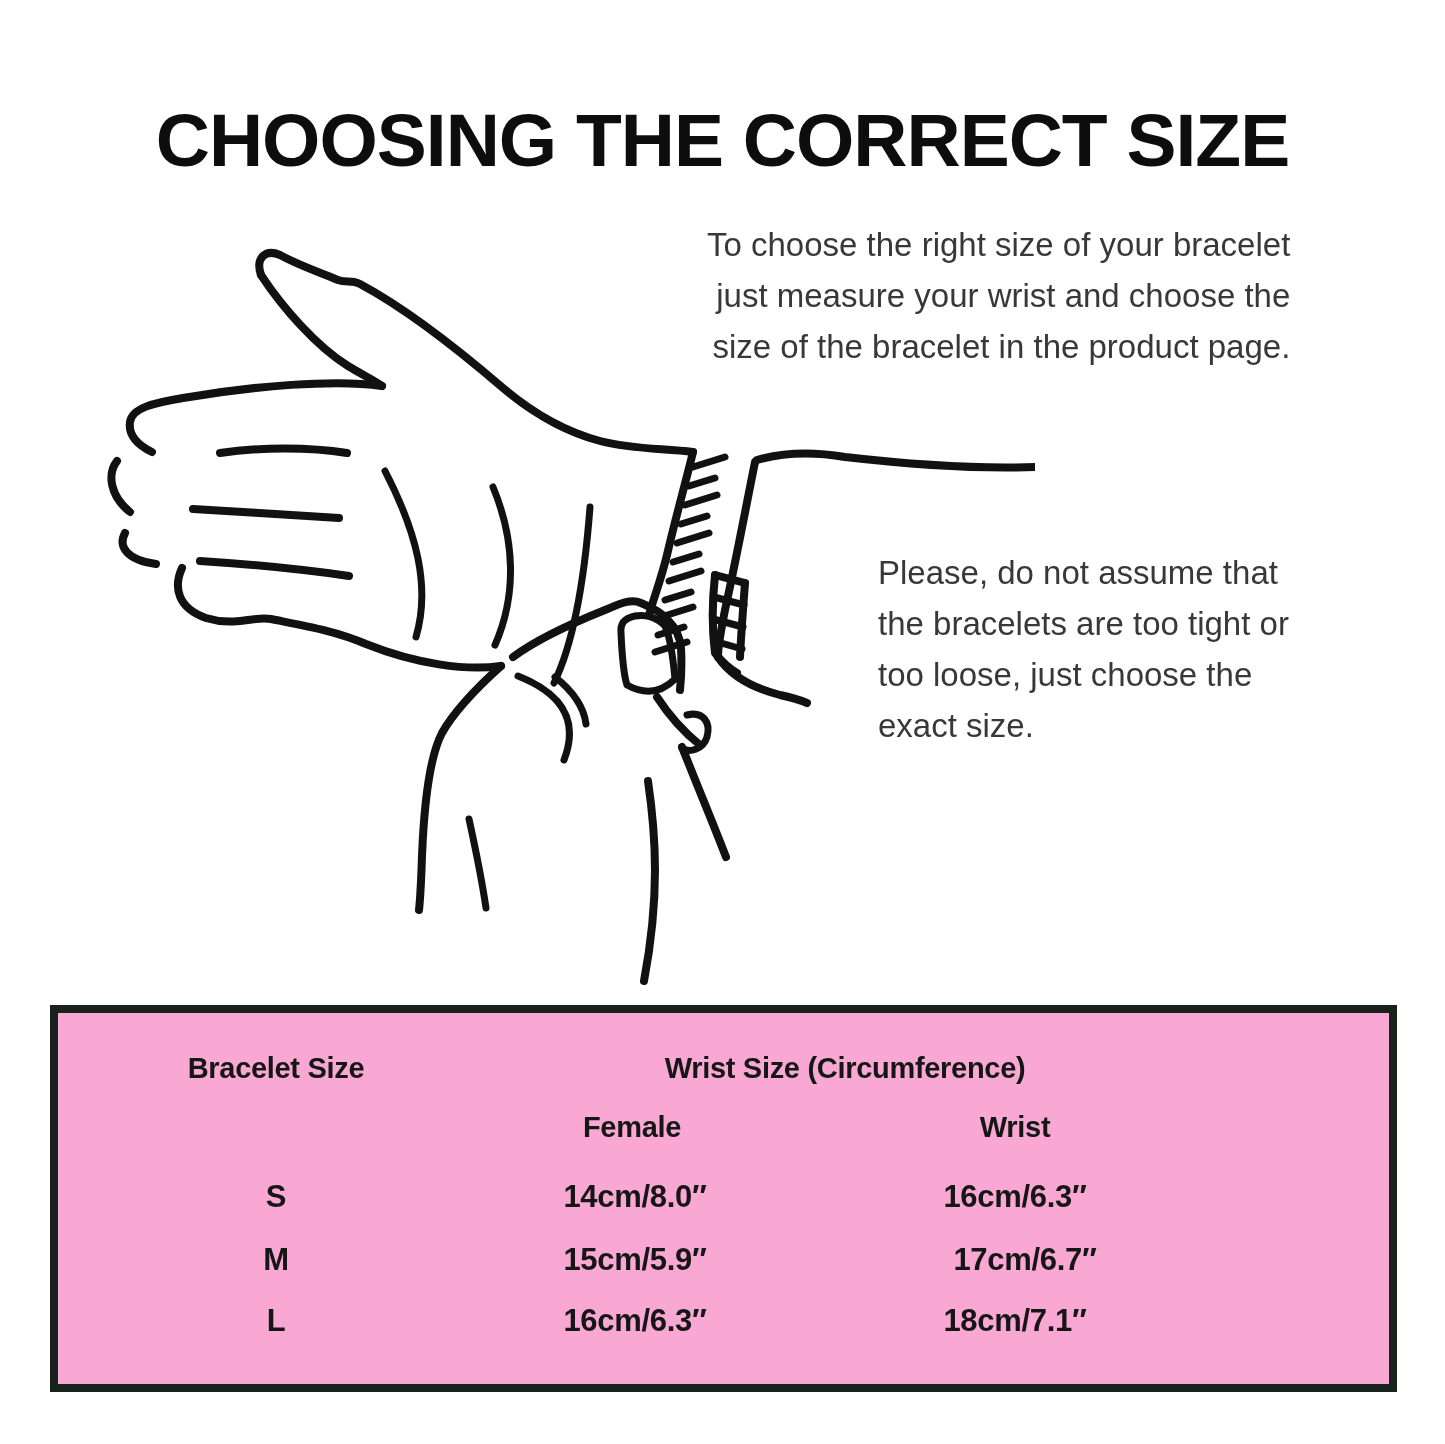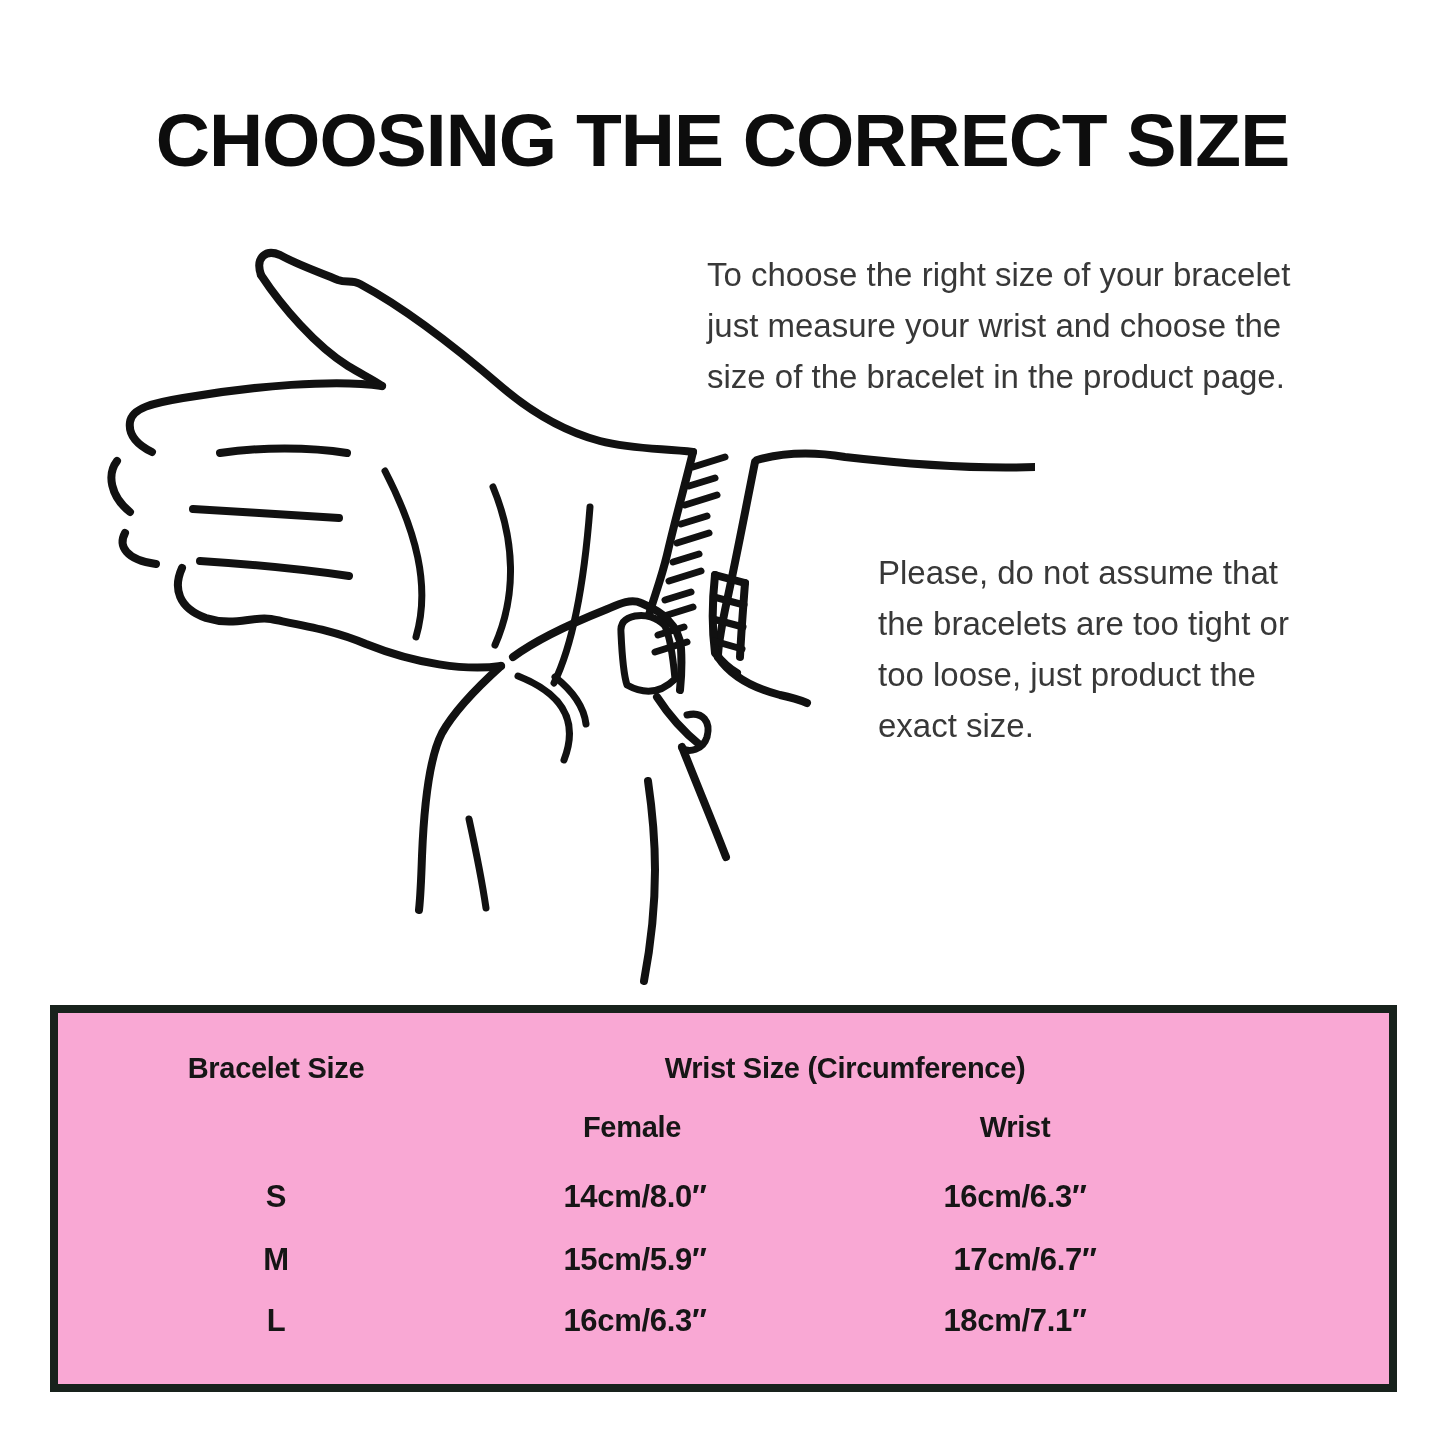--- a/index.html
+++ b/index.html
@@ -9,21 +9,21 @@
   }
   .page-title{
     position:absolute;left:0;right:0;top:97px;margin:0;text-align:center;
     font-size:75px;font-weight:800;letter-spacing:-1px;color:#0d0d0d;
     font-family:"Liberation Sans",sans-serif;
   }
   .illustration{position:absolute;left:85px;top:245px;width:950px;height:760px;}
   .illustration path{fill:none;stroke:var(--ink,#111);stroke-width:8;stroke-linecap:round;stroke-linejoin:round;}
   .illustration path.thin{stroke-width:7;}
   .para{position:absolute;font-size:33px;line-height:51px;color:#383838;letter-spacing:0px;white-space:nowrap;}
-  .para.intro{left:707px;top:249px;}
+  .para.intro{left:707px;top:219px;text-align:right;}
   .para.note{left:878px;top:547px;}
   .size-table{
     position:absolute;left:50px;top:1005px;width:1347px;height:387px;
     border:8px solid var(--table-border,#18221c);box-sizing:border-box;background:#f9a8d4;
   }
   .cell{
     position:absolute;transform:translate(-50%,-50%);
     font-weight:bold;font-size:29px;color:#161616;letter-spacing:-0.3px;white-space:nowrap;
   }
   .cell.big{font-size:31px;}
@@ -103,21 +103,21 @@
 
   <div class="para intro">
     <div>To choose the right size of your bracelet</div>
     <div>just measure your wrist and choose the</div>
     <div>size of the bracelet in the product page.</div>
   </div>
 
   <div class="para note">
     <div>Please, do not assume that</div>
     <div>the bracelets are too tight or</div>
-    <div>too loose, just product the</div>
+    <div>too loose, just choose the</div>
     <div>exact size.</div>
   </div>
 
   <div class="size-table">
     <div class="cell" style="left:218px;top:55px;">Bracelet Size</div>
     <div class="cell" style="left:787px;top:55px;">Wrist Size (Circumference)</div>
     <div class="cell" style="left:574px;top:114px;">Female</div>
     <div class="cell" style="left:957px;top:114px;">Wrist</div>
 
     <div class="cell big" style="left:218px;top:184px;">S</div>

